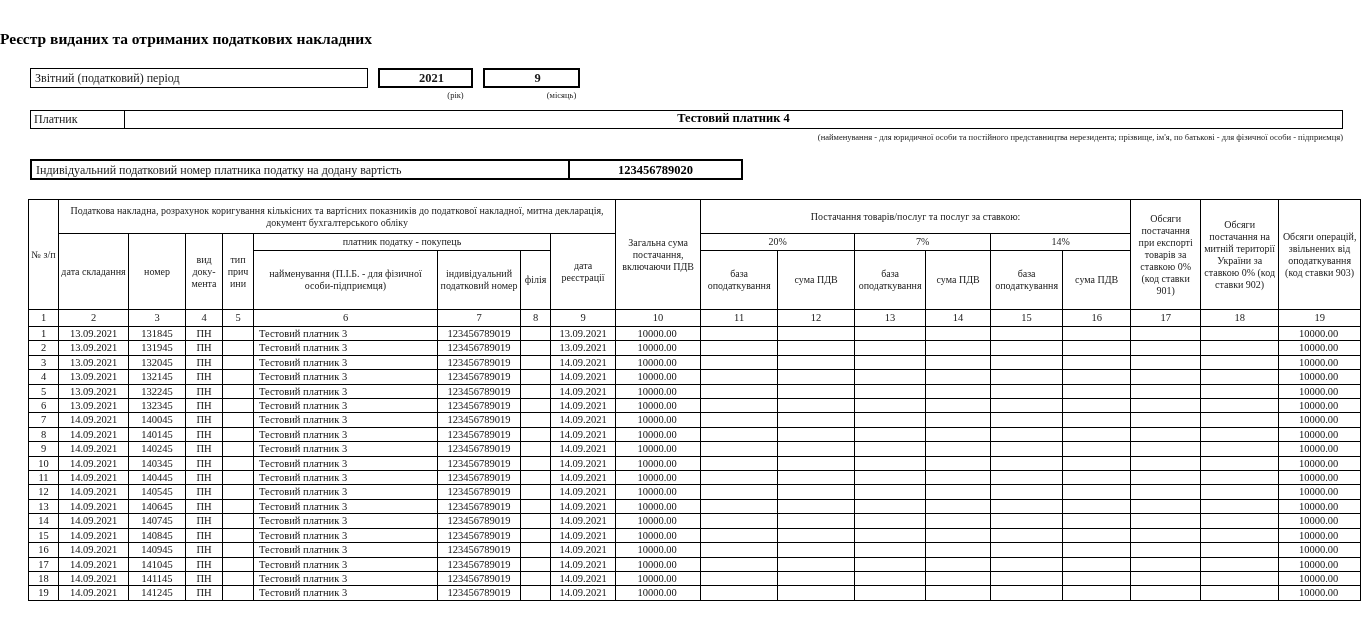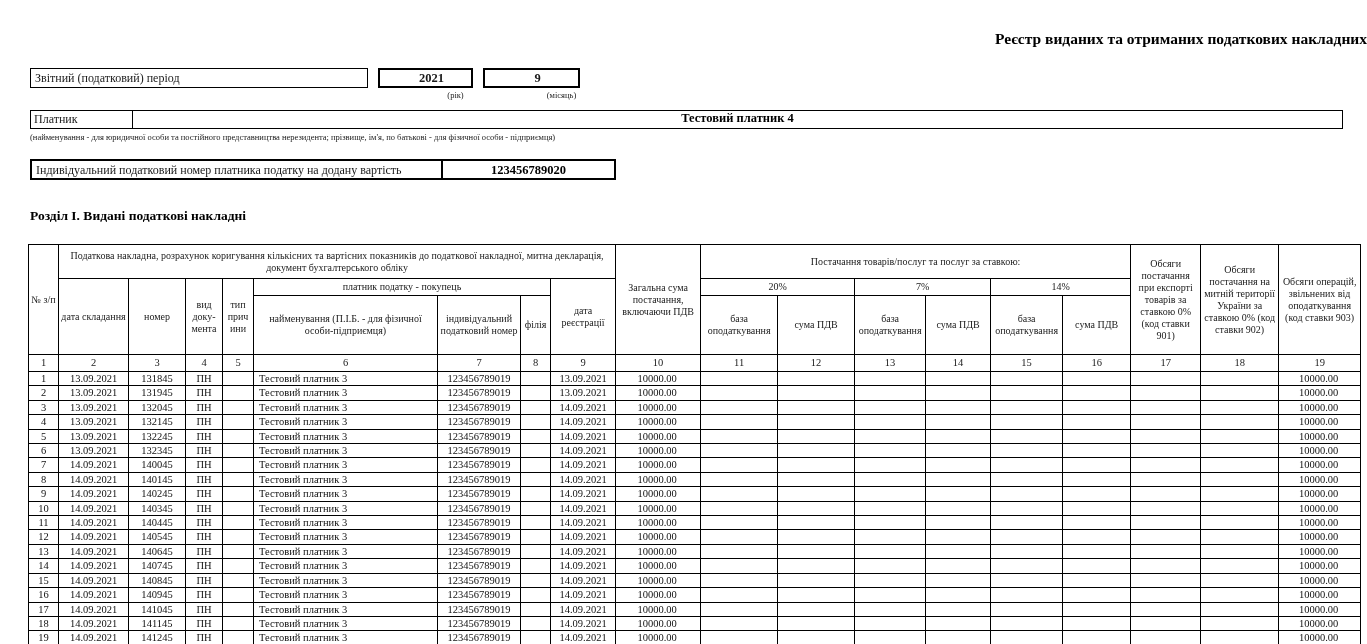--- a/index.html
+++ b/index.html
@@ -2,56 +2,56 @@
 <html lang="uk"><head>
 <meta charset="utf-8">
 <style>
   html,body{margin:0;padding:0;}
   body{
     width:1367px;height:644px;overflow:hidden;background:#ffffff;
     font-family:"Liberation Serif","DejaVu Serif",serif;color:#1a1a1a;
   }
   .page{position:relative;width:1367px;height:644px;}
   .doc-title{
-    margin:30px 0 0 0;height:20px;text-align:right;
+    margin:30px 0 0 0;height:20px;text-align:left;
     font-size:15.5px;font-weight:bold;color:#000;
   }
   
   .period-row{display:flex;margin:18px 0 0 30px;height:20px;}
   .period-label-box{
     box-sizing:border-box;width:338px;border:1px solid #000;
     font-size:12px;padding:2px 0 8px 4px;
   }
   .period-year-box,.period-month-box{
     box-sizing:border-box;border:2px solid #000;text-align:center;
     font-size:12.5px;font-weight:bold;padding-top:1px;padding-left:12px;
   }
   .period-year-box{width:95px;margin-left:10px;}
   .period-month-box{width:97px;margin-left:10px;}
   .period-captions{display:flex;margin-left:408px;height:12px;font-size:8.5px;margin-top:2px;}
   .caption-year{width:95px;text-align:center;}
   .caption-month{width:97px;margin-left:10px;text-align:center;}
   
   .payer-row{display:flex;margin:8px 0 0 30px;width:1313px;height:19px;}
   .payer-label-box{
-    box-sizing:border-box;width:103px;border:1px solid #000;border-right:1px solid #000;
+    box-sizing:border-box;width:95px;border:1px solid #000;border-right:1px solid #000;
     font-size:12px;padding:1px 0 0 3px;
   }
   .payer-value-box{
     box-sizing:border-box;flex:1;border:1px solid #000;border-left:none;
     text-align:center;font-size:12.5px;font-weight:bold;padding-top:0;color:#000;
   }
   .payer-caption{
     width:1313px;margin-left:30px;margin-top:3px;height:11px;
-    text-align:left;font-size:8.5px;
+    text-align:right;font-size:8.5px;
   }
   
   .ipn-row{display:flex;margin:16px 0 0 30px;height:21px;}
   .ipn-label-box{
-    box-sizing:border-box;width:412px;border:2px solid #000;border-right:1px solid #000;
+    box-sizing:border-box;width:539px;border:2px solid #000;border-right:1px solid #000;
     font-size:12px;padding:2px 0 0 4px;
   }
   .ipn-value-box{
     box-sizing:border-box;width:174px;border:2px solid #000;border-left:1px solid #000;
     text-align:center;font-size:12.5px;font-weight:bold;padding-top:2px;color:#000;
   }
   .section-title{
     margin:28px 0 0 30px;height:17px;font-size:13.5px;font-weight:bold;color:#000;
   }
   
@@ -101,21 +101,20 @@
     <div class="payer-label-box">Платник</div>
     <div class="payer-value-box">Тестовий платник 4</div>
   </div>
   <div class="payer-caption">(найменування - для юридичної особи та постійного представництва нерезидента; прізвище, ім'я, по батькові - для фізичної особи - підприємця)</div>
 
   <div class="ipn-row">
     <div class="ipn-label-box">Індивідуальний податковий номер платника податку на додану вартість</div>
     <div class="ipn-value-box">123456789020</div>
   </div>
 
-  <div class="section-title">Розділ I. Видані податкові накладні</div>
 
   <table class="register">
     <colgroup>
       <col class="c1">
         <col class="c2">
         <col class="c3">
         <col class="c4">
         <col class="c5">
       <col class="c6">
         <col class="c7">

